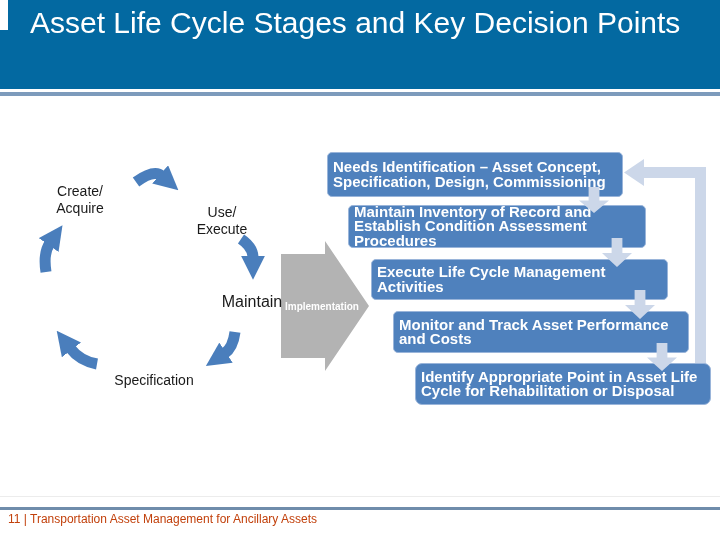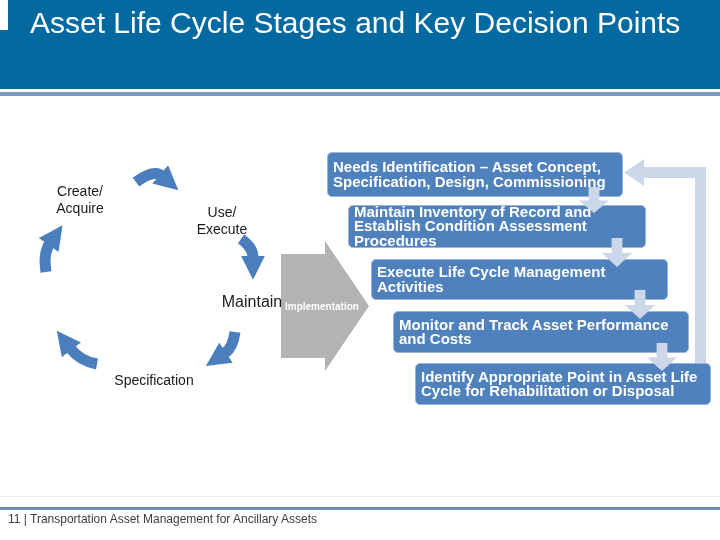--- a/index.html
+++ b/index.html
@@ -31,40 +31,40 @@
 
   
   .cbox{position:absolute;background:#4f81bd;border:1px solid #9ab5da;border-radius:5px;
         box-sizing:border-box;display:flex;align-items:center;z-index:2;}
   .cbox .txt{color:#ffffff;font-size:15px;font-weight:600;line-height:14.5px;
              padding:4px 8px 4px 5px;}
   .b1{left:327px;top:152px;width:296px;height:45px;}
   .b2{left:348px;top:205px;width:298px;height:43px;}
   .b3{left:371px;top:259px;width:297px;height:41px;}
   .b4{left:393px;top:311px;width:296px;height:42px;}
-  .b5{left:415px;top:363px;width:296px;height:42px;}
+  .b5{left:415px;top:363px;width:296px;height:42px;border-radius:7px;}
 
   
   .flow-down{position:absolute;width:30px;background:#ccd7e9;z-index:3;
              clip-path:polygon(32% 0,68% 0,68% 52%,100% 52%,50% 100%,0 52%,32% 52%);}
   .f1{left:579px;top:187px;height:26px;}
   .f2{left:602px;top:238px;height:29px;}
   .f3{left:625px;top:290px;height:29px;}
   .f4{left:647px;top:343px;height:28px;}
 
   
   .loop-head{position:absolute;left:624px;top:159px;width:20px;height:27px;background:#ccd7e9;
              clip-path:polygon(100% 0,100% 100%,0 50%);z-index:1;}
   .loop-h{position:absolute;left:642px;top:167px;width:64px;height:11px;background:#ccd7e9;z-index:1;}
   .loop-v{position:absolute;left:695px;top:167px;width:11px;height:211px;background:#ccd7e9;z-index:1;}
 
   
   .footer-faint{position:absolute;left:0;top:496px;width:720px;height:1px;background:#ececec;}
   .footer-line{position:absolute;left:0;top:507px;width:720px;height:3px;background:#6f8cab;}
-  .footer-text{position:absolute;left:8px;top:512px;color:#404040;font-size:12px;}
+  .footer-text{position:absolute;left:8px;top:512px;color:#c2410c;font-size:12px;}
 </style>
 </head>
 <body>
 
 <div class="slide">
 
   <div class="header" style="background-color: #0369a1; padding-left: 40px;">
     <div class="title">Asset Life Cycle Stages and Key Decision Points</div>
   </div>
   <div class="corner-notch"></div>

